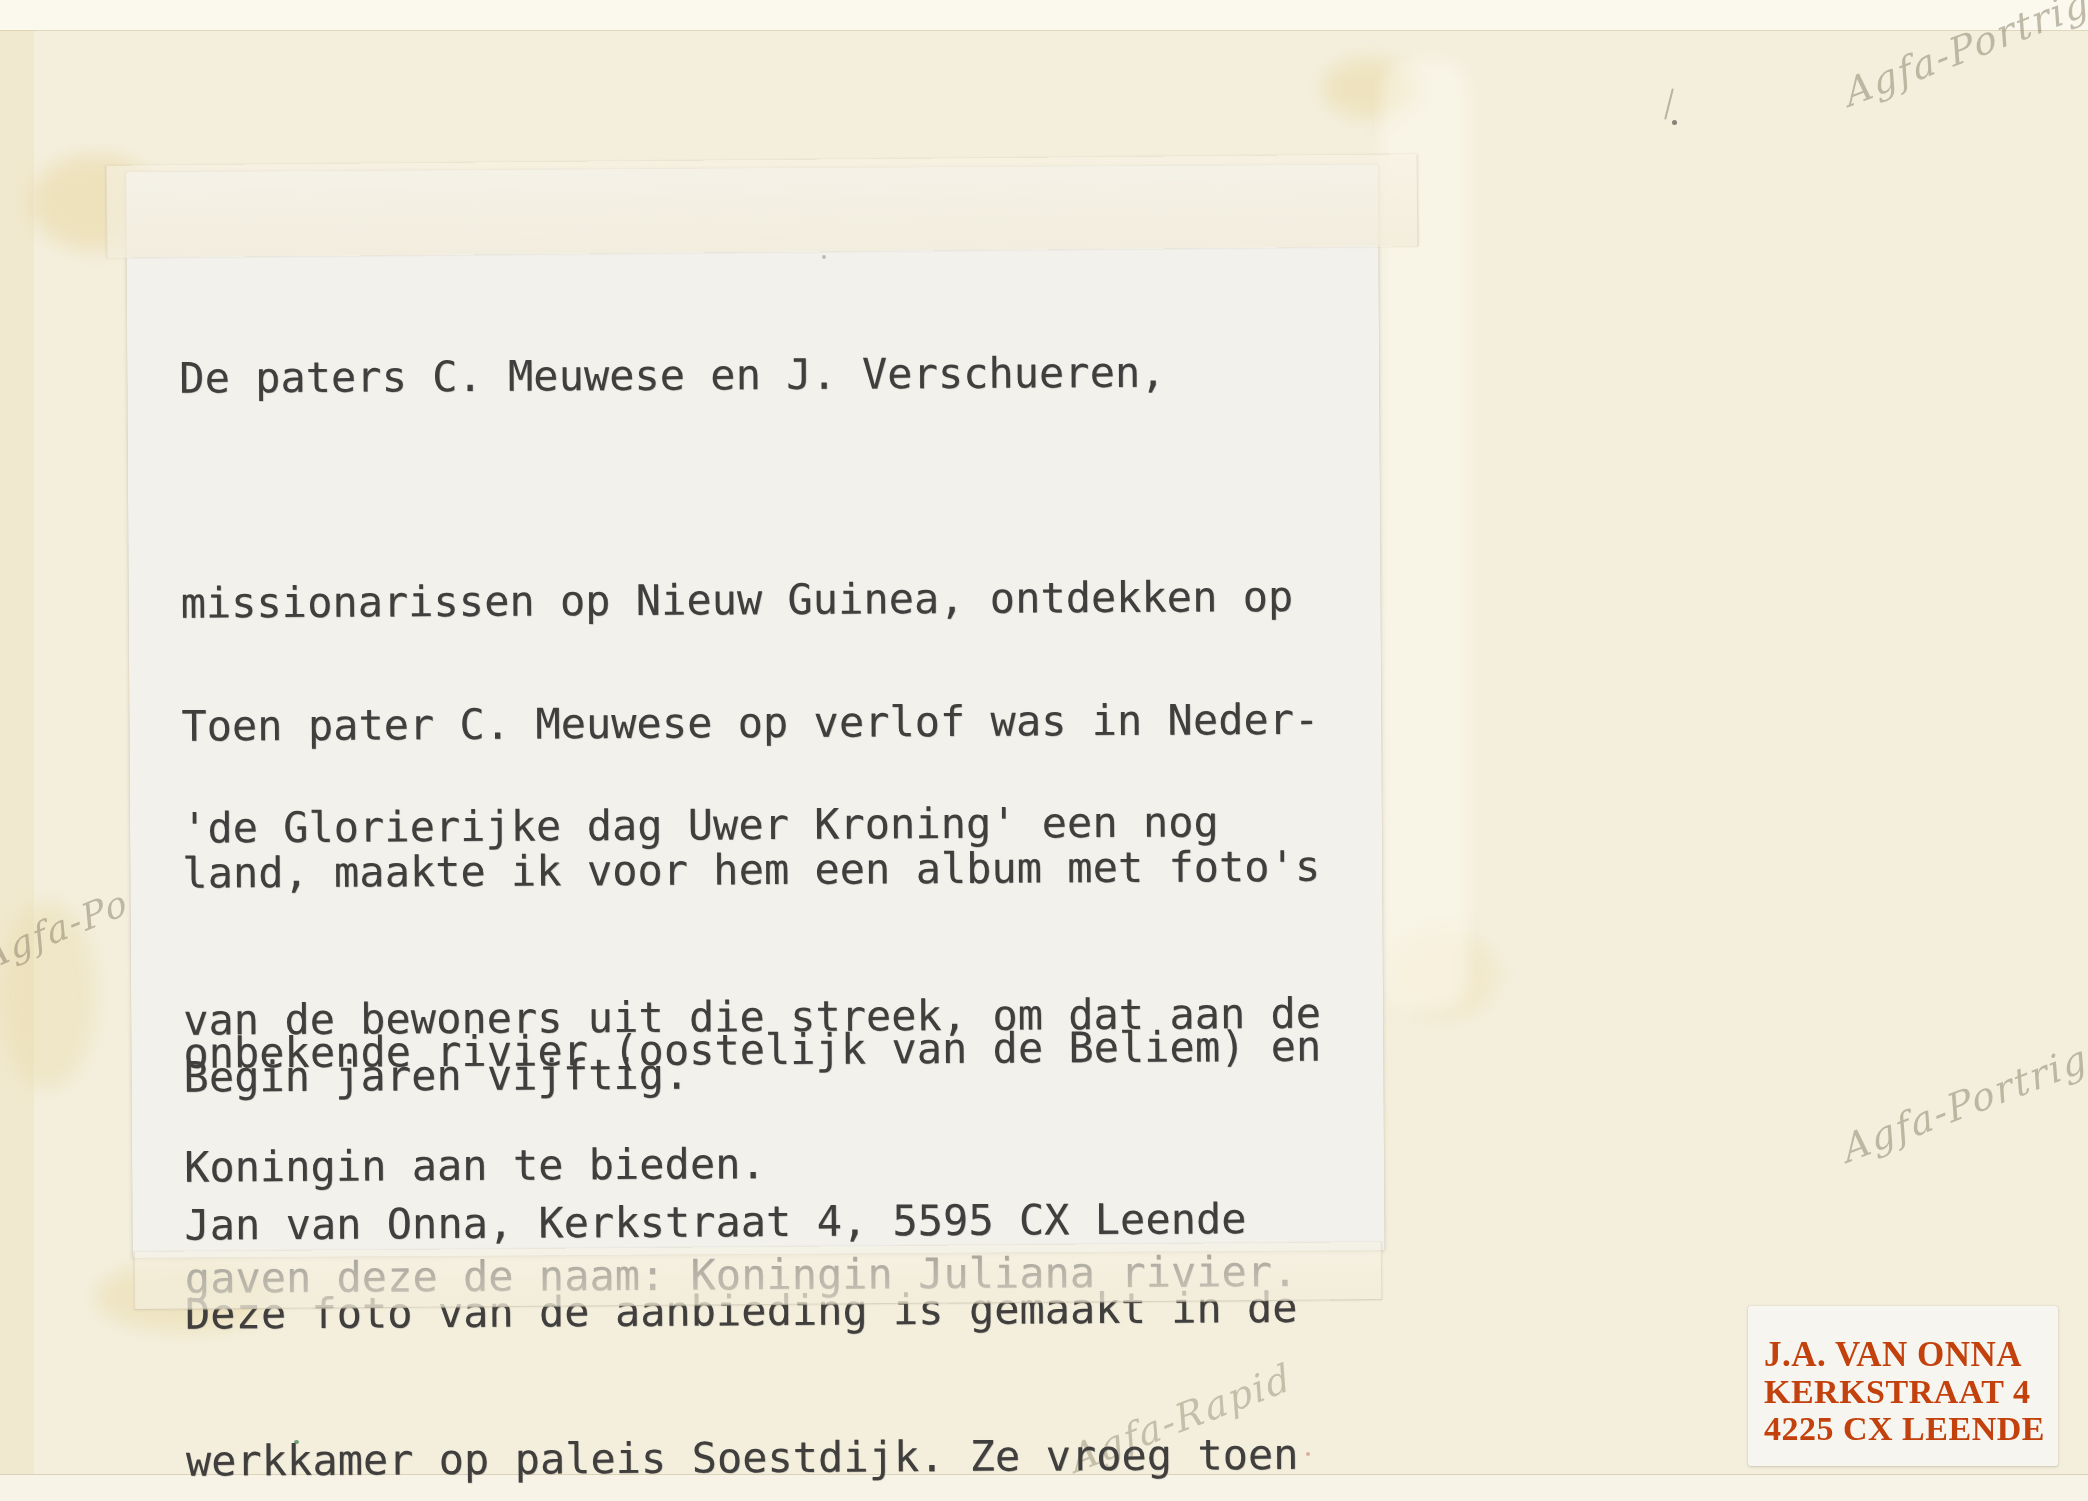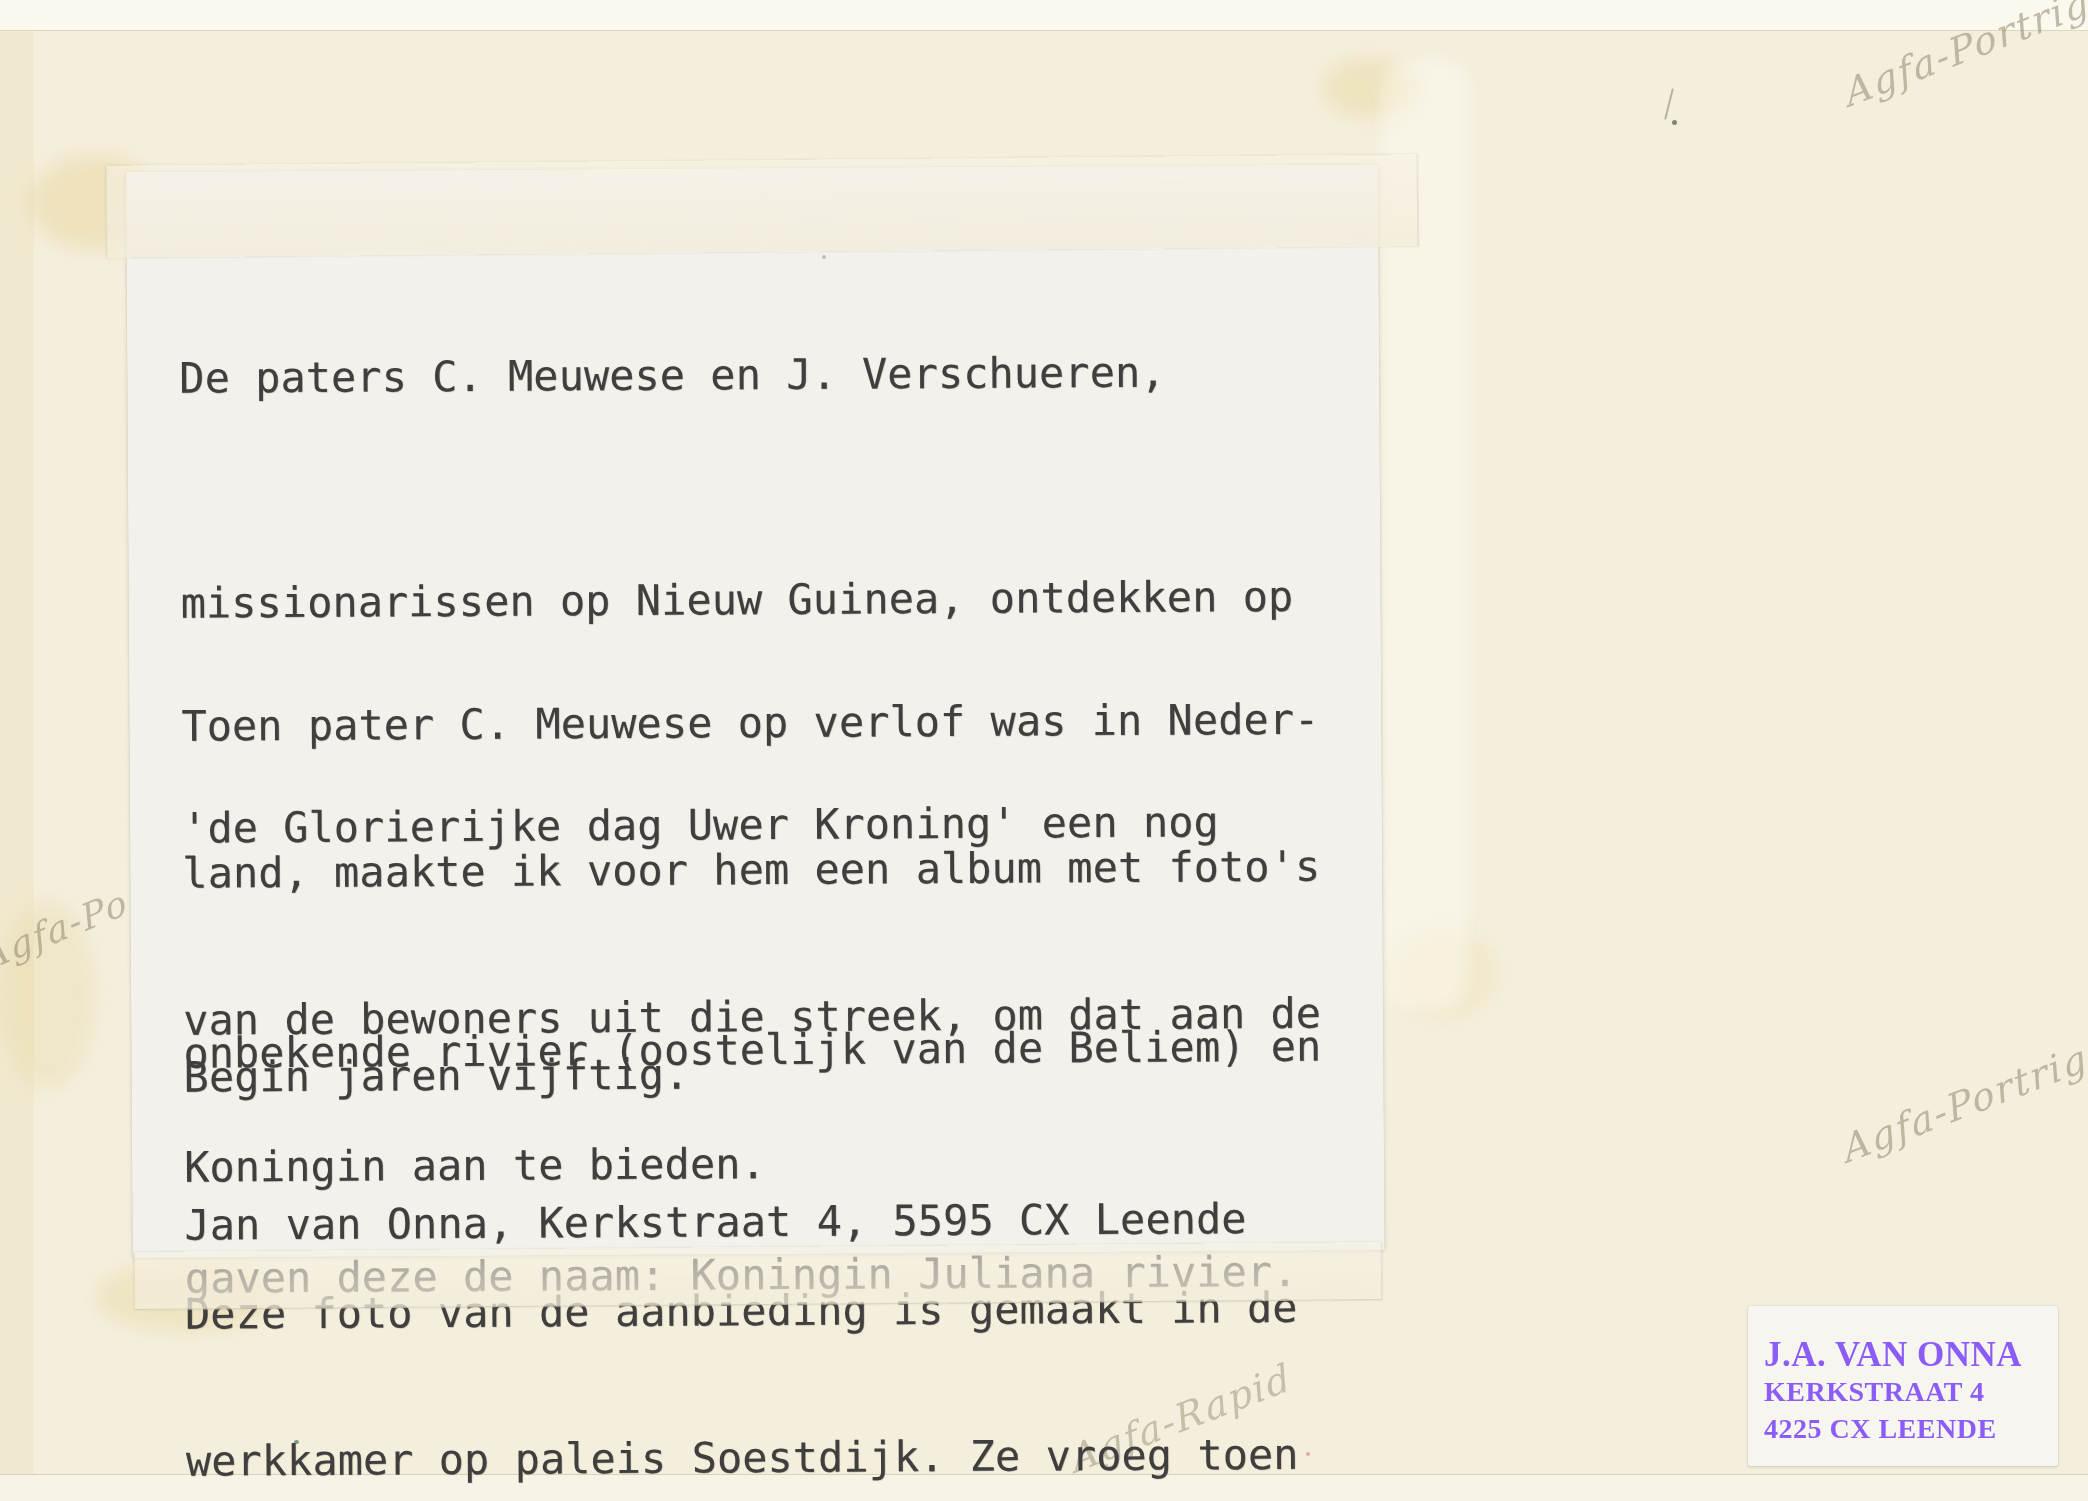--- a/index.html
+++ b/index.html
@@ -91,24 +91,24 @@
   
   #address-label{
     position:absolute;left:1748px;top:1306px;width:310px;height:160px;
     background:#f7f5f0;
     box-shadow:0 1px 3px rgba(90,80,50,0.22), 0 0 1px rgba(120,110,80,0.4);
     border-radius:2px;
     padding:30px 0 0 16px;
     box-sizing:border-box;
     font-family:"Liberation Serif", serif;
     font-weight:bold;
-    color:#8b5cf6;
+    color:#c2410c;
   }
   .addr1{font-size:35px;line-height:37px;letter-spacing:0.5px;white-space:nowrap;}
-  .addr2,.addr3{font-size:28px;line-height:37px;letter-spacing:0.5px;white-space:nowrap;}
+  .addr2,.addr3{font-size:34px;line-height:37px;letter-spacing:0.5px;white-space:nowrap;}
 
   
   .speck{position:absolute;border-radius:50%;}
   .s1{left:1672px;top:120px;width:5px;height:5px;background:rgba(60,60,55,0.6);}
   .s2{left:294px;top:1440px;width:5px;height:4px;background:rgba(45,110,70,0.65);}
   .s3{left:1306px;top:1452px;width:4px;height:4px;background:rgba(200,120,110,0.55);}
   .s4{left:822px;top:255px;width:4px;height:4px;background:rgba(120,110,90,0.4);}
   .scratch{
     position:absolute;left:1668px;top:88px;width:2px;height:32px;
     background:rgba(110,105,90,0.45);transform:rotate(14deg);border-radius:2px;

